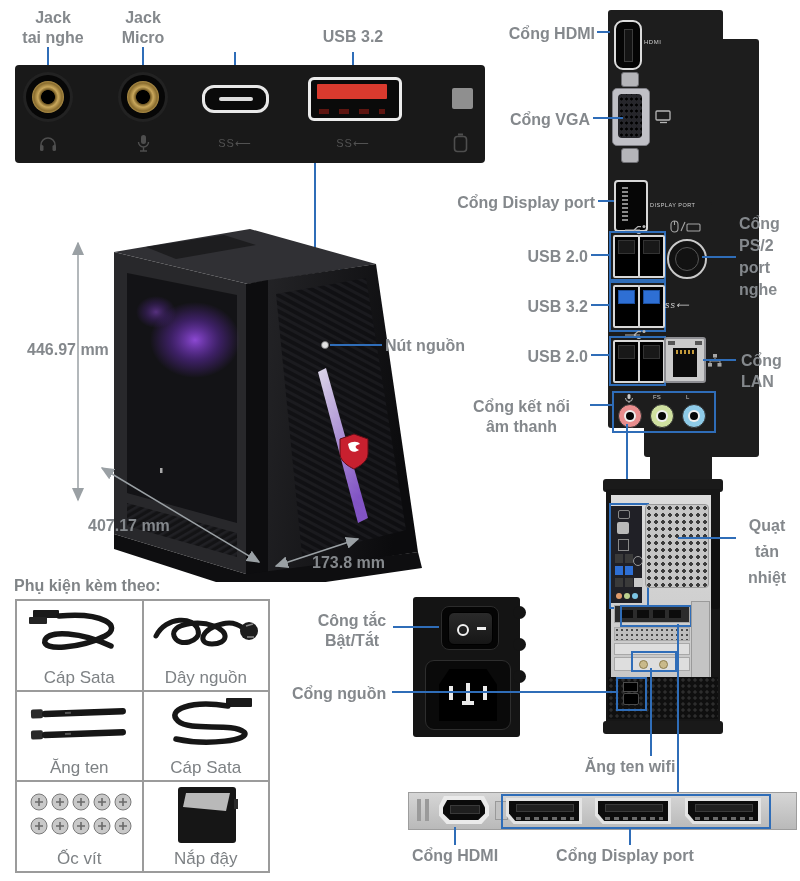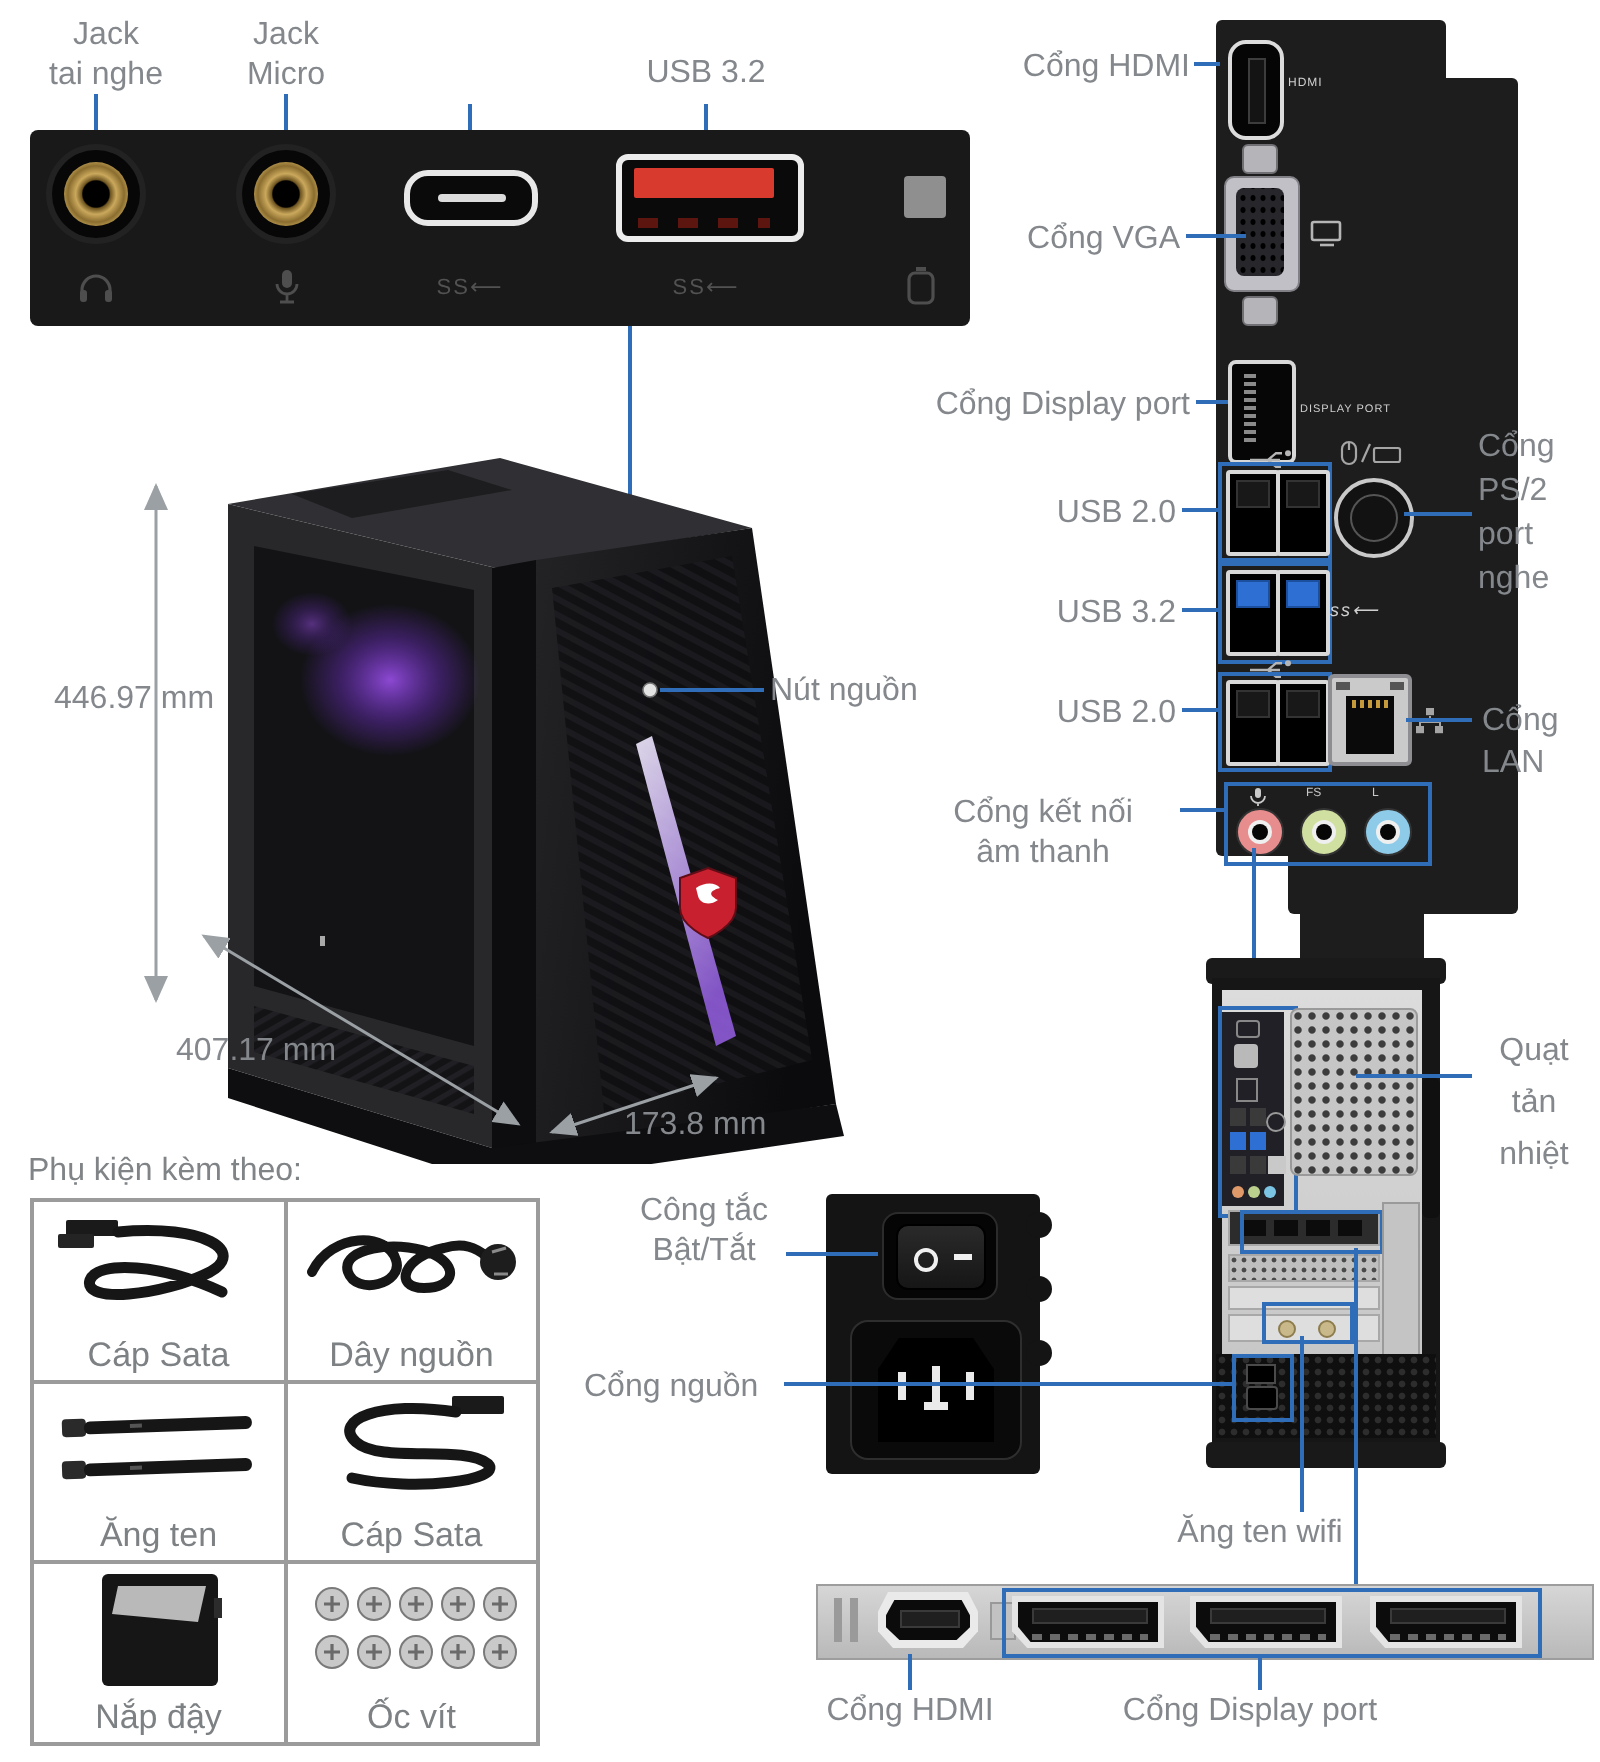--- a/index.html
+++ b/index.html
@@ -3,21 +3,21 @@
 <meta charset="utf-8">
 <style>
   :root{
     --accent:#2f6db8; --label:#84888c; --usb_red:#d93a2e;
     --msi_red:#c8202f; --usb_blue:#2e6fd4; --dim:#9aa0a4;
   }
   html,body{margin:0;padding:0;background:#fff;}
   #canvas{position:relative;width:800px;height:881px;background:#fff;overflow:hidden;
           font-family:"Liberation Sans", sans-serif;}
   .abs{position:absolute;}
-  .lbl{position:absolute;color:var(--label);font-size:16px;line-height:20px;}
+  .lbl{position:absolute;color:var(--label);font-size:16px;line-height:20px;font-weight:bold;}
   .lbl.c{text-align:center;} .lbl.r{text-align:right;}
   .line-h{position:absolute;height:2px;background:var(--accent);}
   .line-v{position:absolute;width:2px;background:var(--accent);}
   .bluebox{position:absolute;border:2px solid var(--accent);}
   
   .fstrip{position:absolute;left:15px;top:65px;width:470px;height:98px;background:#191919;border-radius:4px;}
   .jack-outer{position:absolute;width:44px;height:44px;border-radius:50%;background:#070707;
               display:flex;align-items:center;justify-content:center;box-shadow:0 0 0 3px #222;}
   .jack-gold{width:32px;height:32px;border-radius:50%;
              background:radial-gradient(circle,#000 0 29%,#6d5420 32%,#caa85c 45%,#8a6d2f 62%,#c8a75a 78%,#4d3b14 100%);}
@@ -372,21 +372,21 @@
     </div>
     <div class="abs" style="left:12px;top:63px;width:84px;height:68px;background:#0a0a0a;border:1px solid #2e2e2e;border-radius:9px;">
       <div class="abs" style="left:13px;top:8px;width:58px;height:52px;background:#000;clip-path:polygon(18% 0,82% 0,100% 30%,100% 100%,0 100%,0 30%);">
         <div class="abs" style="left:10px;top:17px;width:4px;height:14px;background:#eaeaea;"></div>
         <div class="abs" style="left:44px;top:17px;width:4px;height:14px;background:#eaeaea;"></div>
         <div class="abs" style="left:27px;top:14px;width:4px;height:20px;background:#eaeaea;"></div>
         <div class="abs" style="left:23px;top:32px;width:12px;height:4px;background:#eaeaea;"></div>
       </div>
     </div>
   </div>
-  <div class="lbl c" style="left:308px;top:596px;width:88px;">
+  <div class="lbl c" style="left:308px;top:611px;width:88px;">
     <div>Công tắc</div>
     <div>Bật/Tắt</div>
   </div>
   <div class="line-h" style="left:393px;top:626px;width:46px;"></div>
   <div class="lbl" style="left:292px;top:684px;">Cổng nguồn</div>
   <div class="line-h" style="left:392px;top:691px;width:226px;z-index:5;"></div>
 
   <div class="gstrip">
     <div class="abs" style="left:8px;top:6px;width:4px;height:22px;background:#9a9a9a;"></div>
     <div class="abs" style="left:16px;top:6px;width:4px;height:22px;background:#9a9a9a;"></div>
@@ -458,30 +458,20 @@
       <div class="acc-cap">Ăng ten</div>
     </div>
     <div class="acc-cell">
       <div class="acc-art">
         <svg width="112" height="60">
             <rect x="76" y="4" width="26" height="9" rx="1" fill="#1a1a1a"></rect>
         <path d="M78,12 C 40,6 16,16 28,27 C 40,38 82,28 94,38 C 102,46 58,52 26,45" stroke="#161616" stroke-width="5.5" fill="none" stroke-linecap="round"></path>
           </svg>
       </div>
       <div class="acc-cap">Cáp Sata</div>
-    </div>
-    <div class="acc-cell">
-      <div class="acc-art">
-        <svg width="112" height="60">
-            <rect x="28" y="2" width="58" height="56" rx="3" fill="#161616"></rect>
-            <rect x="84" y="14" width="4" height="10" fill="#2c2c2c"></rect>
-        <polygon points="36,8 80,8 76,26 33,22" fill="#b9b9b9"></polygon>
-          </svg>
-      </div>
-      <div class="acc-cap">Nắp đậy</div>
     </div>
     <div class="acc-cell">
       <div class="acc-art">
         <svg width="112" height="58">
           <g fill="#c9c9c9" stroke="#7a7a7a" stroke-width="1">
             <circle cx="16" cy="16" r="8"></circle>
               <circle cx="37" cy="16" r="8"></circle>
               <circle cx="58" cy="16" r="8"></circle>
               <circle cx="79" cy="16" r="8"></circle>
               <circle cx="100" cy="16" r="8"></circle>
@@ -492,15 +482,25 @@
               <circle cx="100" cy="40" r="8"></circle>
           </g>
           <g stroke="#6a6a6a" stroke-width="1.6">
             <path d="M12,16 h8 M16,12 v8 M33,16 h8 M37,12 v8 M54,16 h8 M58,12 v8 M75,16 h8 M79,12 v8 M96,16 h8 M100,12 v8"></path>
             <path d="M12,40 h8 M16,36 v8 M33,40 h8 M37,36 v8 M54,40 h8 M58,36 v8 M75,40 h8 M79,36 v8 M96,40 h8 M100,36 v8"></path>
           </g>
         </svg>
       </div>
       <div class="acc-cap">Ốc vít</div>
     </div>
+    <div class="acc-cell">
+      <div class="acc-art">
+        <svg width="112" height="60">
+            <rect x="28" y="2" width="58" height="56" rx="3" fill="#161616"></rect>
+            <rect x="84" y="14" width="4" height="10" fill="#2c2c2c"></rect>
+        <polygon points="36,8 80,8 76,26 33,22" fill="#b9b9b9"></polygon>
+          </svg>
+      </div>
+      <div class="acc-cap">Nắp đậy</div>
+    </div>
   </div>
 
 </div>
 
 </body></html>

